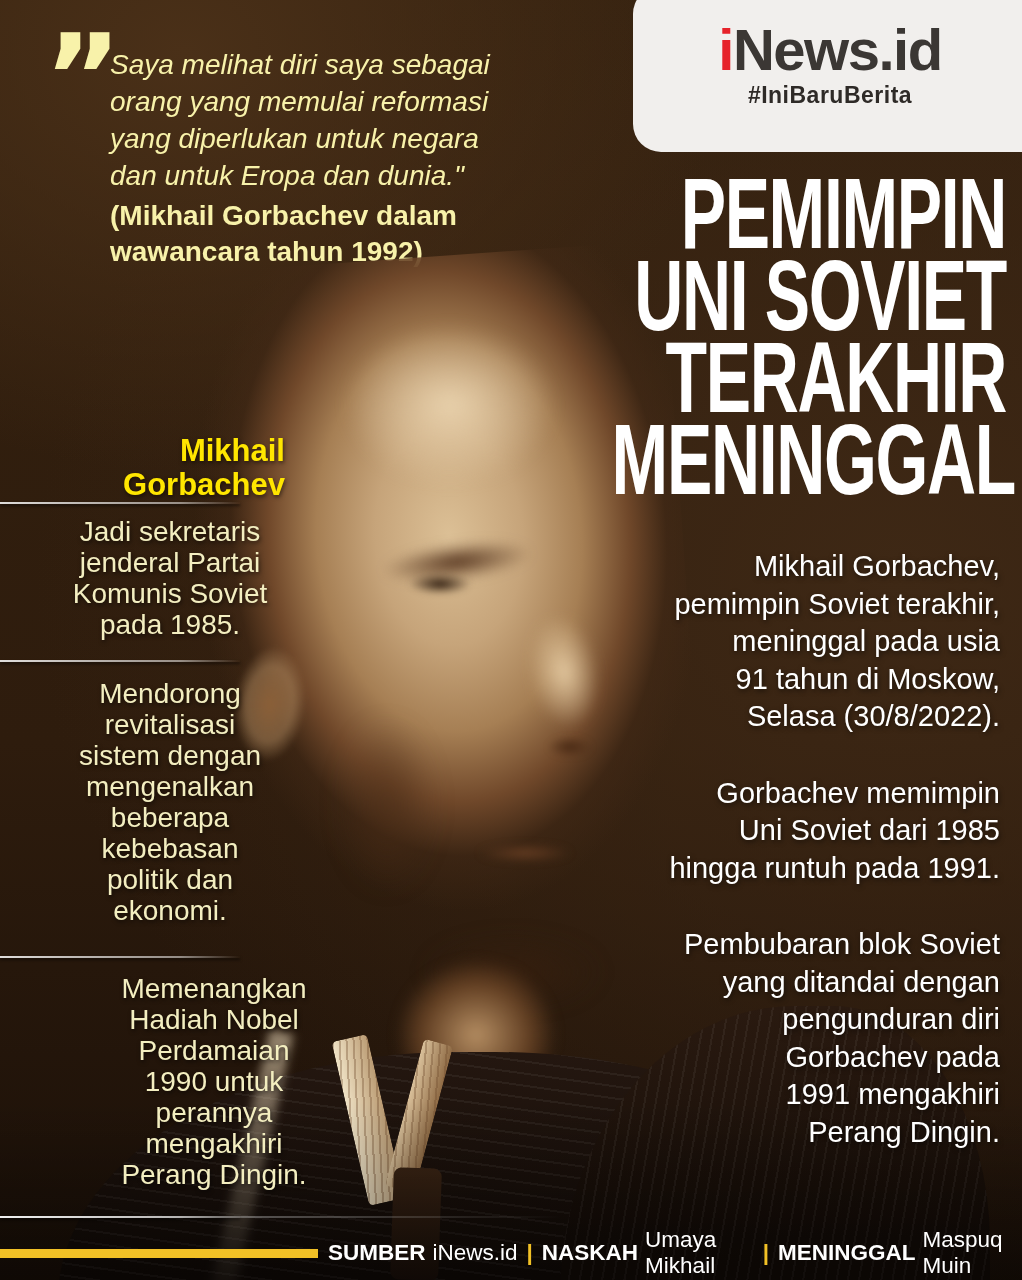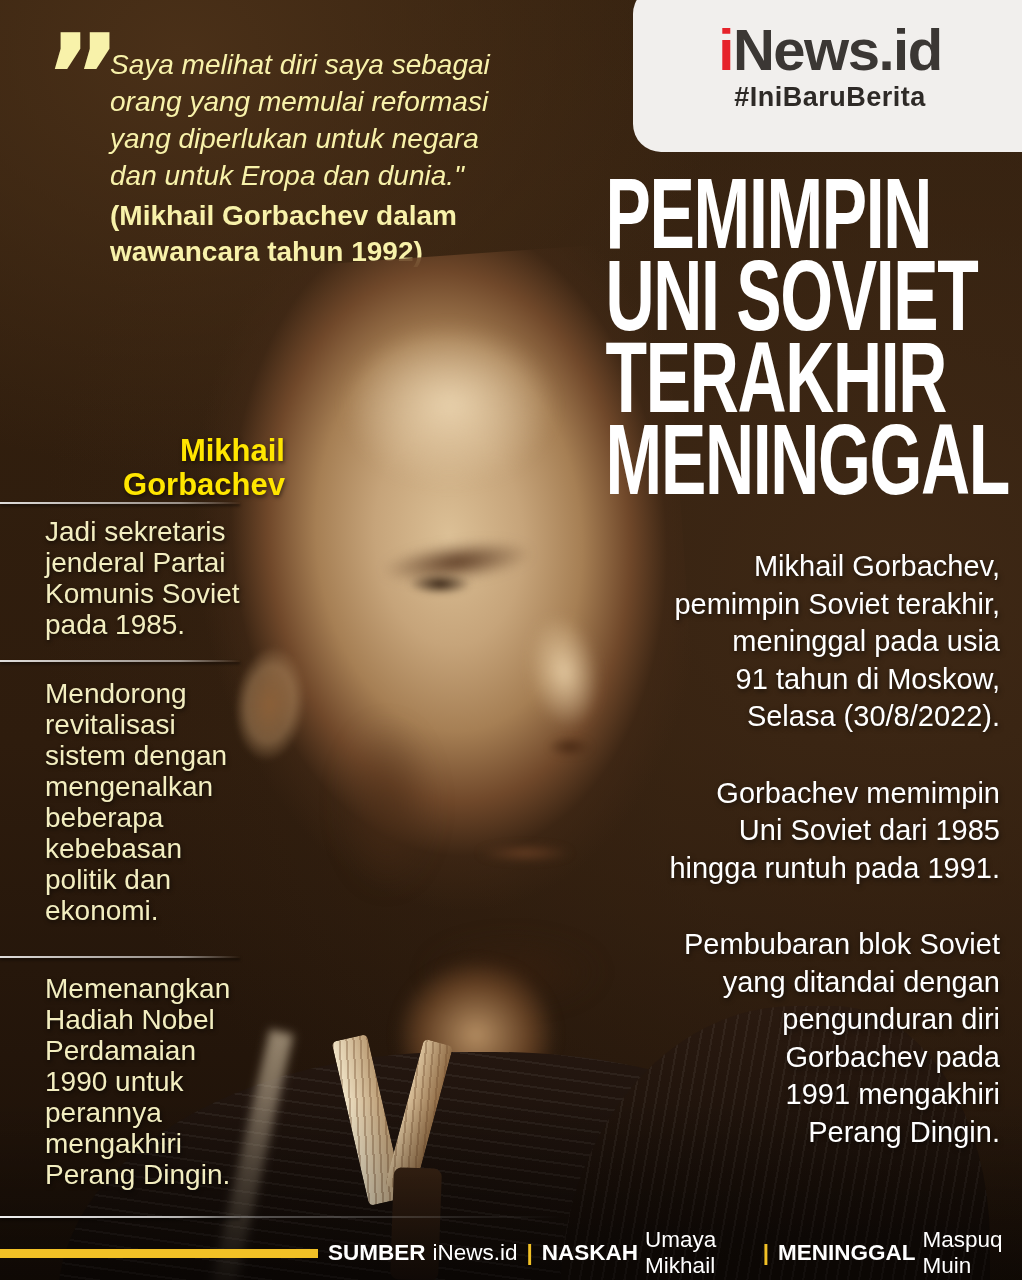--- a/index.html
+++ b/index.html
@@ -74,44 +74,44 @@
     font-weight:700;color:var(--cream,#f8f2aa);white-space:pre-line;}
 
   
   .logo-box{left:633px;top:-14px;width:420px;height:166px;z-index:6;border-radius:28px;
     background:var(--logo-box,#f1efed);display:flex;flex-direction:column;align-items:center;
     justify-content:flex-start;padding:34px 30px 0 4px;position:absolute;}
   .logo-brand{position:static;font-size:58px;font-weight:700;letter-spacing:-1.5px;line-height:60px;}
   .logo-brand span{position:static;}
   .logo-i{color:var(--logo-red,#e6222a);}
   .logo-rest{color:var(--logo-dark,#3b3734);}
-  .logo-tagline{position:static;font-size:27px;font-weight:700;letter-spacing:.5px;
+  .logo-tagline{position:static;font-size:23px;font-weight:700;letter-spacing:.5px;
     color:#2e2a27;margin-top:2px;}
 
   
-  .headline{right:22px;top:172px;width:580px;z-index:6;}
+  .headline{right:16px;top:172px;width:580px;z-index:6;text-align:right;}
   .headline-line{position:static;display:block;font-size:100px;line-height:82px;font-weight:700;
     letter-spacing:-2px;color:var(--white,#fff);transform:scaleX(.68);transform-origin:100% 50%;
     white-space:nowrap;}
 
   
   .profile-name{left:45px;top:434px;width:240px;font-size:31px;line-height:34px;font-weight:700;
     color:var(--accent-yellow,#ffe600);white-space:pre-line;z-index:6;text-shadow:1px 2px 4px rgba(0,0,0,.55);text-align:right;}
   .divider{left:0;height:2px;z-index:6;
     background:linear-gradient(90deg, rgba(255,255,255,.85), rgba(255,255,255,.5) 75%, rgba(255,255,255,0));
     box-shadow:0 2px 3px rgba(0,0,0,.55);}
   .divider-1{top:502px;width:240px;}
   .divider-2{top:660px;width:240px;}
   .divider-3{top:956px;width:240px;}
   .divider-4{top:1216px;width:240px;}
   .fact{left:45px;width:250px;font-size:28px;line-height:31px;color:#f3eec0;
-    white-space:pre-line;z-index:6;text-shadow:1px 2px 4px rgba(0,0,0,.6);}
+    white-space:pre-line;z-index:6;text-shadow:1px 2px 4px rgba(0,0,0,.6);text-align:center;}
   .fact-1{top:516px;}
   .fact-2{top:678px;}
-  .fact-3{top:973px;}
+  .fact-3{top:973px;margin-left:44px;}
 
   
   .body-col{right:22px;top:548px;width:400px;z-index:6;text-align:right;}
   .paragraph{position:static;display:block;font-size:29px;line-height:37.5px;color:var(--white,#fff);
     white-space:pre-line;margin-bottom:39px;text-shadow:1px 2px 5px rgba(0,0,0,.55);}
 
   
   .credits{left:0;top:1238px;width:1022px;height:30px;z-index:10;display:flex;align-items:center;}
   .credits>*{position:static;}
   .credit-bar{width:318px;height:9px;background:var(--credit-bar,#f2c126);margin-right:10px;flex:0 0 auto;}

